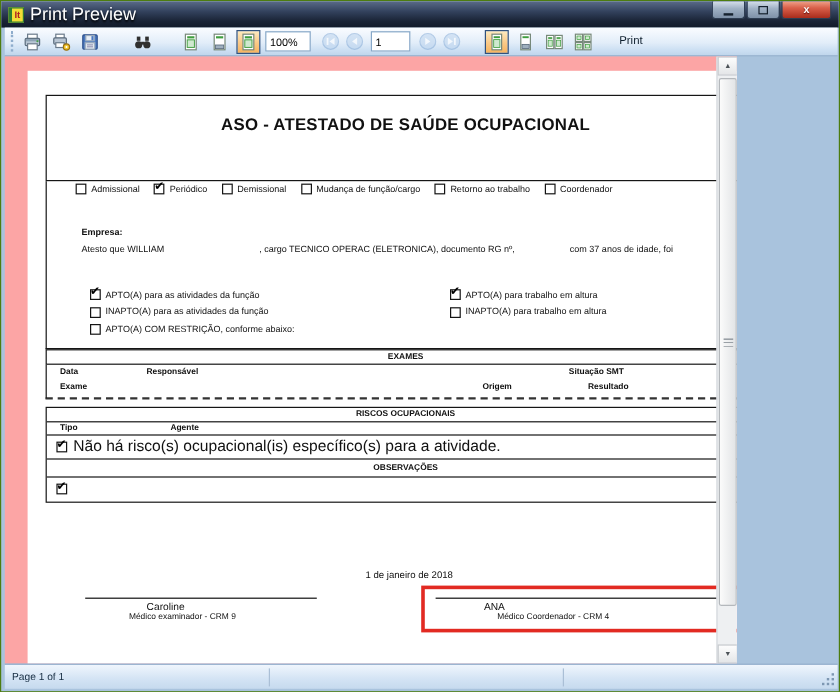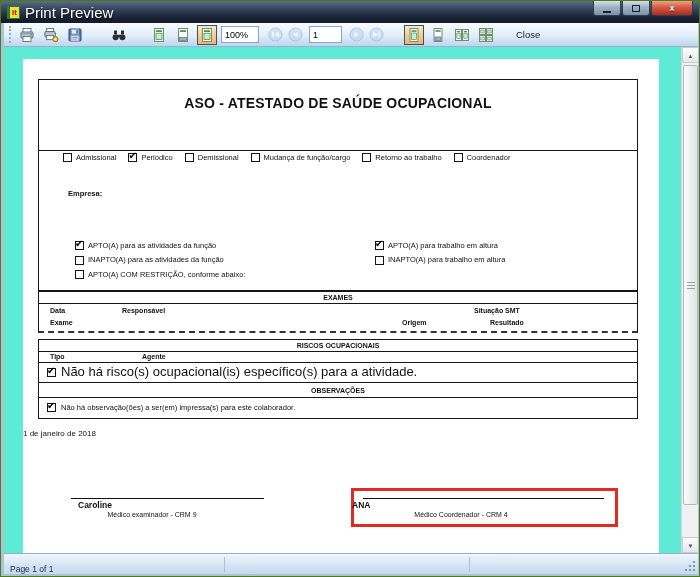--- a/index.html
+++ b/index.html
@@ -34,38 +34,38 @@
   .tb-btn svg{display:block}
   .tb-input{height:17px;border:1px solid #86a7c8;font-size:9px;padding:0 3px;font-family:"Liberation Sans",sans-serif;flex:0 0 auto}
   .zoom-input{width:38px}
   .page-input{width:33px}
   .nav-btn{opacity:.55}
   .tb-close{font-size:9.5px;color:#10202f;padding:3px 12px;background:transparent;border:none;
     font-family:"Liberation Sans",sans-serif;flex:0 0 auto}
   .sp24{margin-left:24px}.sp20{margin-left:20px}.sp6{margin-left:6px}.sp18{margin-left:18px}.sp8{margin-left:8px}.sp2{margin-left:4px}
 
   
-  .preview{position:absolute;left:3px;top:46px;width:694px;height:506px;background:#5eead4;overflow:hidden}
+  .preview{position:absolute;left:3px;top:46px;width:610px;height:506px;background:#fca5a5;overflow:hidden}
   .page{position:absolute;left:19px;top:12px;width:636px;height:600px;background:#fff;color:#111}
 
   
   .vscroll{position:absolute;right:0;top:0;width:17px;height:100%;background:#eef0f2;border-left:1px solid #d4d8dc}
   .vs-btn{position:absolute;left:0;width:17px;height:16px;font-size:6px;color:#4c5358;text-align:center;line-height:16px;
     background:linear-gradient(#fdfdfd,#e4e6e8);border:1px solid #c8ccd0}
   .vs-btn.up{top:0}
   .vs-btn.down{bottom:0}
   .vs-thumb{position:absolute;left:1px;top:18px;width:15px;height:440px;border:1px solid #b4b8bc;border-radius:2px;
     background:linear-gradient(90deg,#fbfbfb,#e2e4e6)}
   .vs-grip{position:absolute;left:3px;top:50%;width:8px;height:7px;margin-top:-3px;
     background:repeating-linear-gradient(180deg,#9aa0a6 0 1px,transparent 1px 3px)}
 
   
   .statusbar{position:absolute;left:3px;top:552px;width:694px;height:21px;
     background:linear-gradient(#f0f6fd,#d3e3f4 60%,#c6daee);border-top:1px solid #96b0cc;
-    display:flex;align-items:flex-end;font-size:8.5px;color:#152b40;padding:0 6px}
+    display:flex;align-items:center;font-size:8.5px;color:#152b40;padding:0 6px}
   .sb-sep{position:absolute;top:3px;height:15px;border-left:1px solid #aabfd6}
   .resize-grip{position:absolute;right:3px;bottom:3px;width:10px;height:10px}
   .resize-grip::after{content:"";position:absolute;right:0;bottom:0;width:2px;height:2px;background:#7d97b2;
     box-shadow:-4px 0 #7d97b2,0 -4px #7d97b2,-8px 0 #7d97b2,-4px -4px #7d97b2,0 -8px #7d97b2}
 
   
   .page *{line-height:1.25}
   .abs{position:absolute}
   .dbox{position:absolute;border:1.5px solid #161616}
   .box-title{left:15px;top:20px;width:600px;height:72px;text-align:center}
@@ -83,23 +83,23 @@
   .exames-head{left:15px;top:232px;width:600px;height:13px;text-align:center;font-size:7px;font-weight:bold;line-height:11px}
   .exames-cols{position:absolute;left:15px;top:245px;width:600px;height:29px;border-left:1.5px solid #161616;
     border-right:1.5px solid #161616;border-bottom:2px dashed #333;font-size:7px;font-weight:bold}
   .box-riscos{left:15px;top:280px;width:600px;height:80px;font-size:7px}
   .r-row{position:relative;border-bottom:1px solid #161616}
   .r-head{height:12px;text-align:center;font-weight:bold;line-height:11px}
   .r-cols{height:11px;font-weight:bold}
   .r-cb{height:20px;display:flex;align-items:center;padding-left:8px;gap:5px;font-size:13px}
   .o-head{height:15px;text-align:center;font-weight:bold;line-height:15px}
   .o-cb{height:19px;border-bottom:none;display:flex;align-items:center;padding-left:8px;gap:5px;font-size:7.5px}
-  .doc-date{left:0;top:370px;width:100%;text-align:left;font-size:8px}
+  .doc-date{left:0;top:416px;width:100%;text-align:center;font-size:8px}
   .sig-line{position:absolute;border-top:1px solid #111;height:0}
-  .sig-name{position:absolute;font-weight:bold;font-size:8.5px;text-align:left}
+  .sig-name{position:absolute;font-weight:normal;font-size:8.5px;text-align:center}
   .sig-role{position:absolute;font-size:7px;text-align:center}
   .red-box{position:absolute;left:328px;top:429px;width:267px;height:39px;border:3px solid #e22a22}
 </style>
 </head>
 <body>
 
 <div class="window">
 
   <div class="titlebar">
     <div class="app-icon">It</div>
@@ -240,21 +240,21 @@
         <rect x="8.5" y="1.5" width="6" height="6" fill="#fff" stroke="#77897a"></rect>
         <rect x="1.5" y="8.5" width="6" height="6" fill="#fff" stroke="#77897a"></rect>
         <rect x="8.5" y="8.5" width="6" height="6" fill="#fff" stroke="#77897a"></rect>
         <rect x="2.8" y="3" width="3.4" height="3" fill="#cfe9cf" stroke="#3f9e3f" stroke-width="0.6"></rect>
         <rect x="9.8" y="3" width="3.4" height="3" fill="#cfe9cf" stroke="#3f9e3f" stroke-width="0.6"></rect>
         <rect x="2.8" y="10" width="3.4" height="3" fill="#cfe9cf" stroke="#3f9e3f" stroke-width="0.6"></rect>
         <rect x="9.8" y="10" width="3.4" height="3" fill="#cfe9cf" stroke="#3f9e3f" stroke-width="0.6"></rect>
       </svg>
     </div>
 
-    <button class="tb-close sp8">Close</button>
+    <button class="tb-close sp8">Print</button>
   </div>
 
   <div class="preview">
 
     <div class="page">
 
       <div class="dbox box-title">
         <div class="doc-title">ASO - ATESTADO DE SAÚDE OCUPACIONAL</div>
       </div>
 
@@ -280,20 +280,21 @@
               <span class="cb" data-checked="false"></span>
               <span>Retorno ao trabalho</span>
             </span>
           <span class="cb-item">
               <span class="cb" data-checked="false"></span>
               <span>Coordenador</span>
             </span>
         </div>
 
         <div class="abs empresa">Empresa:</div>
+        <div class="abs stmt" style="left:29px;top:52px">Atesto que WILLIAM                                      , cargo TECNICO OPERAC (ELETRONICA), documento RG nº,                      com 37 anos de idade, foi</div>
 
         <div class="apt-col" style="left:336px;top:90px">
           <span class="cb-item">
               <span class="cb" data-checked="true"></span>
               <span>APTO(A) para trabalho em altura</span>
             </span>
           <span class="cb-item">
               <span class="cb" data-checked="false"></span>
               <span>INAPTO(A) para trabalho em altura</span>
             </span>
@@ -330,21 +331,20 @@
           <span class="abs" style="left:11px;top:1px">Tipo</span>
           <span class="abs" style="left:103px;top:1px">Agente</span>
         </div>
         <div class="r-row r-cb">
           <span class="cb" data-checked="true"></span>
           <span>Não há risco(s) ocupacional(is) específico(s) para a atividade.</span>
         </div>
         <div class="r-row o-head">OBSERVAÇÕES</div>
         <div class="r-row o-cb">
           <span class="cb" data-checked="true"></span>
-          <span>Não há observação(ões) a ser(em) impressa(s) para este colaborador.</span>
         </div>
       </div>
 
       <div class="abs doc-date">1 de janeiro de 2018</div>
 
       <div class="sig-line" style="left:48px;top:439px;width:193px"></div>
       <div class="sig-name" style="left:55px;top:441px;width:120px">Caroline</div>
       <div class="sig-role" style="left:49px;top:452px;width:160px">Médico examinador - CRM 9</div>
 
       <div class="red-box"></div>

